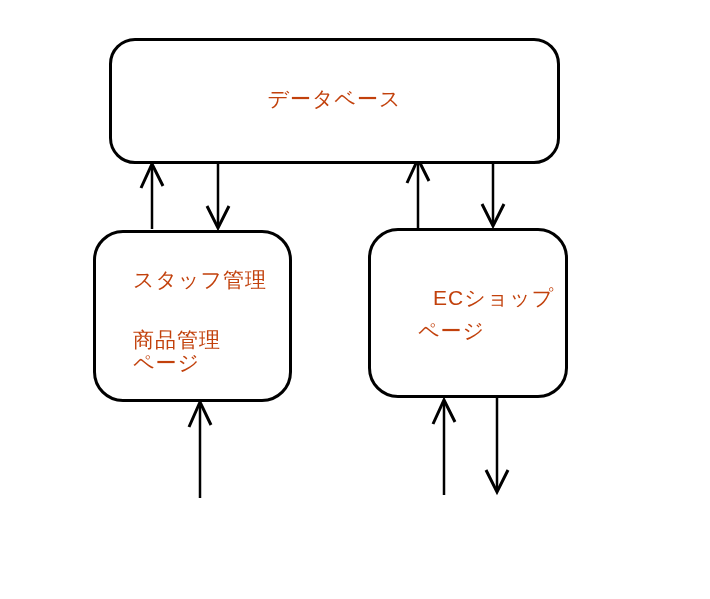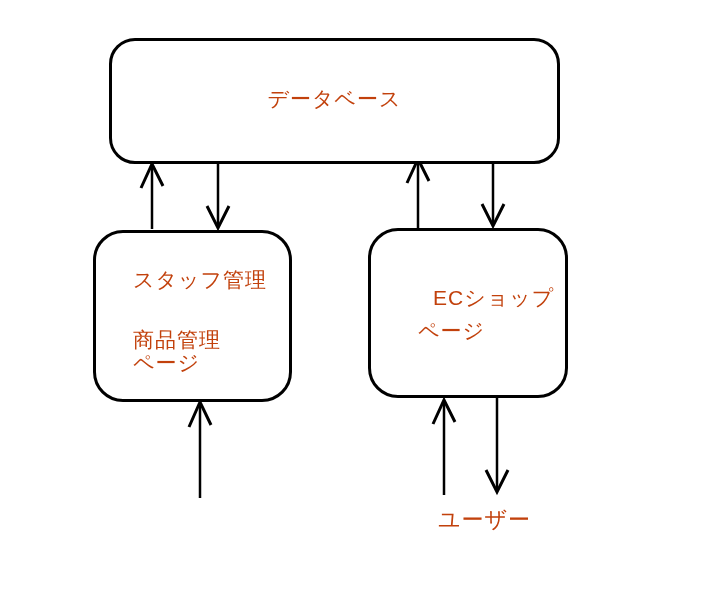--- a/index.html
+++ b/index.html
@@ -122,15 +122,14 @@
     <div class="node-line admin-line-1">スタッフ管理</div>
     <div class="node-line admin-line-2">商品管理</div>
     <div class="node-line admin-line-3">ページ</div>
   </div>
 
   <div class="node node-ec-shop">
     <div class="node-line ec-line-1">ECショップ</div>
     <div class="node-line ec-line-2">ページ</div>
   </div>
 
-  <div class="actor-label actor-user">ユーザー</div>
 
 </div>
 
 </body></html>

